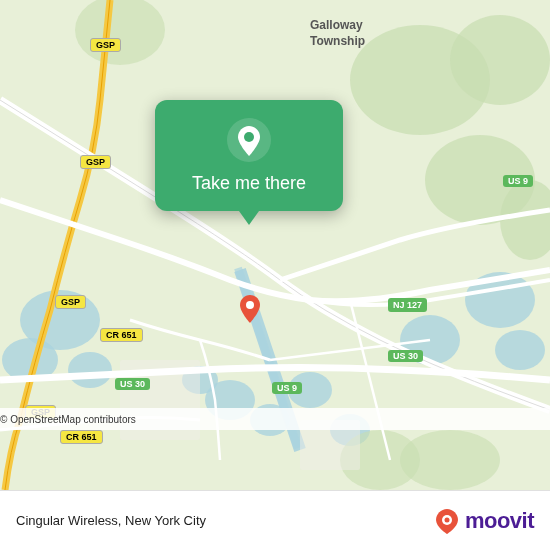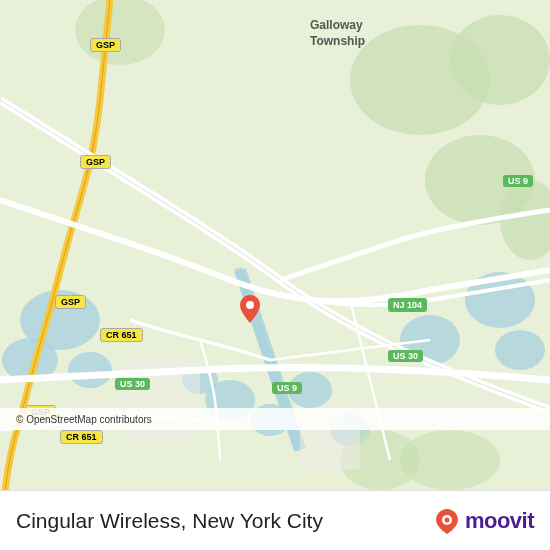--- a/index.html
+++ b/index.html
@@ -81,41 +81,41 @@
     
     .attribution-bar {
       width: 550px;
       height: 22px;
       background: rgba(255,255,255,0.85);
       position: absolute;
       bottom: 60px;
       left: 0;
       display: flex;
       align-items: center;
-      padding: 0 16px;
+      padding: 0 0;
       font-size: 10px;
       color: #333;
     }
 
     
     .bottom-bar {
       width: 550px;
       height: 60px;
       background: #fff;
       position: absolute;
       bottom: 0;
       left: 0;
       display: flex;
       align-items: center;
       padding: 0 16px;
       border-top: 1px solid #e0e0e0;
     }
 
     .bottom-bar-text {
-      font-size: 21px;
+      font-size: 13px;
       color: #222;
       flex: 1;
     }
 
     .moovit-logo {
       display: flex;
       align-items: center;
       gap: 4px;
     }
 
@@ -192,27 +192,37 @@
   <div style="position:absolute;top:295px;left:55px;background:#f5e642;border:1px solid #aaa;border-radius:3px;padding:1px 5px;font-size:9px;font-weight:bold;color:#000;">GSP</div>
   <div style="position:absolute;top:405px;left:25px;background:#f5e642;border:1px solid #aaa;border-radius:3px;padding:1px 5px;font-size:9px;font-weight:bold;color:#000;">GSP</div>
 
   <div style="position:absolute;top:175px;left:503px;background:#5cb85c;border-radius:3px;padding:1px 5px;font-size:9px;font-weight:bold;color:#fff;">US 9</div>
 
   <div style="position:absolute;top:350px;left:388px;background:#5cb85c;border-radius:3px;padding:1px 5px;font-size:9px;font-weight:bold;color:#fff;">US 30</div>
   <div style="position:absolute;top:378px;left:115px;background:#5cb85c;border-radius:3px;padding:1px 5px;font-size:9px;font-weight:bold;color:#fff;">US 30</div>
 
   <div style="position:absolute;top:382px;left:272px;background:#5cb85c;border-radius:3px;padding:1px 5px;font-size:9px;font-weight:bold;color:#fff;">US 9</div>
 
-  <div style="position:absolute;top:298px;left:388px;background:#5cb85c;border-radius:3px;padding:2px 5px;font-size:9px;font-weight:bold;color:#fff;">NJ 104</div>
+  <div style="position:absolute;top:298px;left:388px;background:#5cb85c;border-radius:3px;padding:2px 5px;font-size:9px;font-weight:bold;color:#fff;">NJ 127</div>
 
   <div style="position:absolute;top:328px;left:100px;background:#f5e642;border:1px solid #aaa;border-radius:3px;padding:1px 5px;font-size:9px;font-weight:bold;color:#000;">CR 651</div>
   <div style="position:absolute;top:430px;left:60px;background:#f5e642;border:1px solid #aaa;border-radius:3px;padding:1px 5px;font-size:9px;font-weight:bold;color:#000;">CR 651</div>
 
   <div style="position:absolute;top:18px;left:310px;font-size:12px;font-weight:bold;color:#555;line-height:1.3;">Galloway<br>Township</div>
 
+  <div class="map-card">
+
+    <svg class="map-card-icon" viewBox="0 0 44 44" xmlns="http://www.w3.org/2000/svg">
+      <circle cx="22" cy="22" r="22" fill="rgba(255,255,255,0.15)"></circle>
+
+      <path d="M22 8 C16 8 11 13 11 19 C11 26 22 38 22 38 C22 38 33 26 33 19 C33 13 28 8 22 8Z" fill="white"></path>
+      <circle cx="22" cy="19" r="5" fill="#3dab6e"></circle>
+    </svg>
+    <span class="map-card-label">Take me there</span>
+  </div>
 
   <div class="map-pin">
     <svg width="20" height="28" viewBox="0 0 20 28" xmlns="http://www.w3.org/2000/svg">
       <path d="M10 0 C4.5 0 0 4.5 0 10 C0 17 10 28 10 28 C10 28 20 17 20 10 C20 4.5 15.5 0 10 0Z" fill="#e8523a"></path>
       <circle cx="10" cy="10" r="4" fill="white"></circle>
     </svg>
   </div>
 
   <div class="attribution-bar">
     <span>© OpenStreetMap contributors</span>

